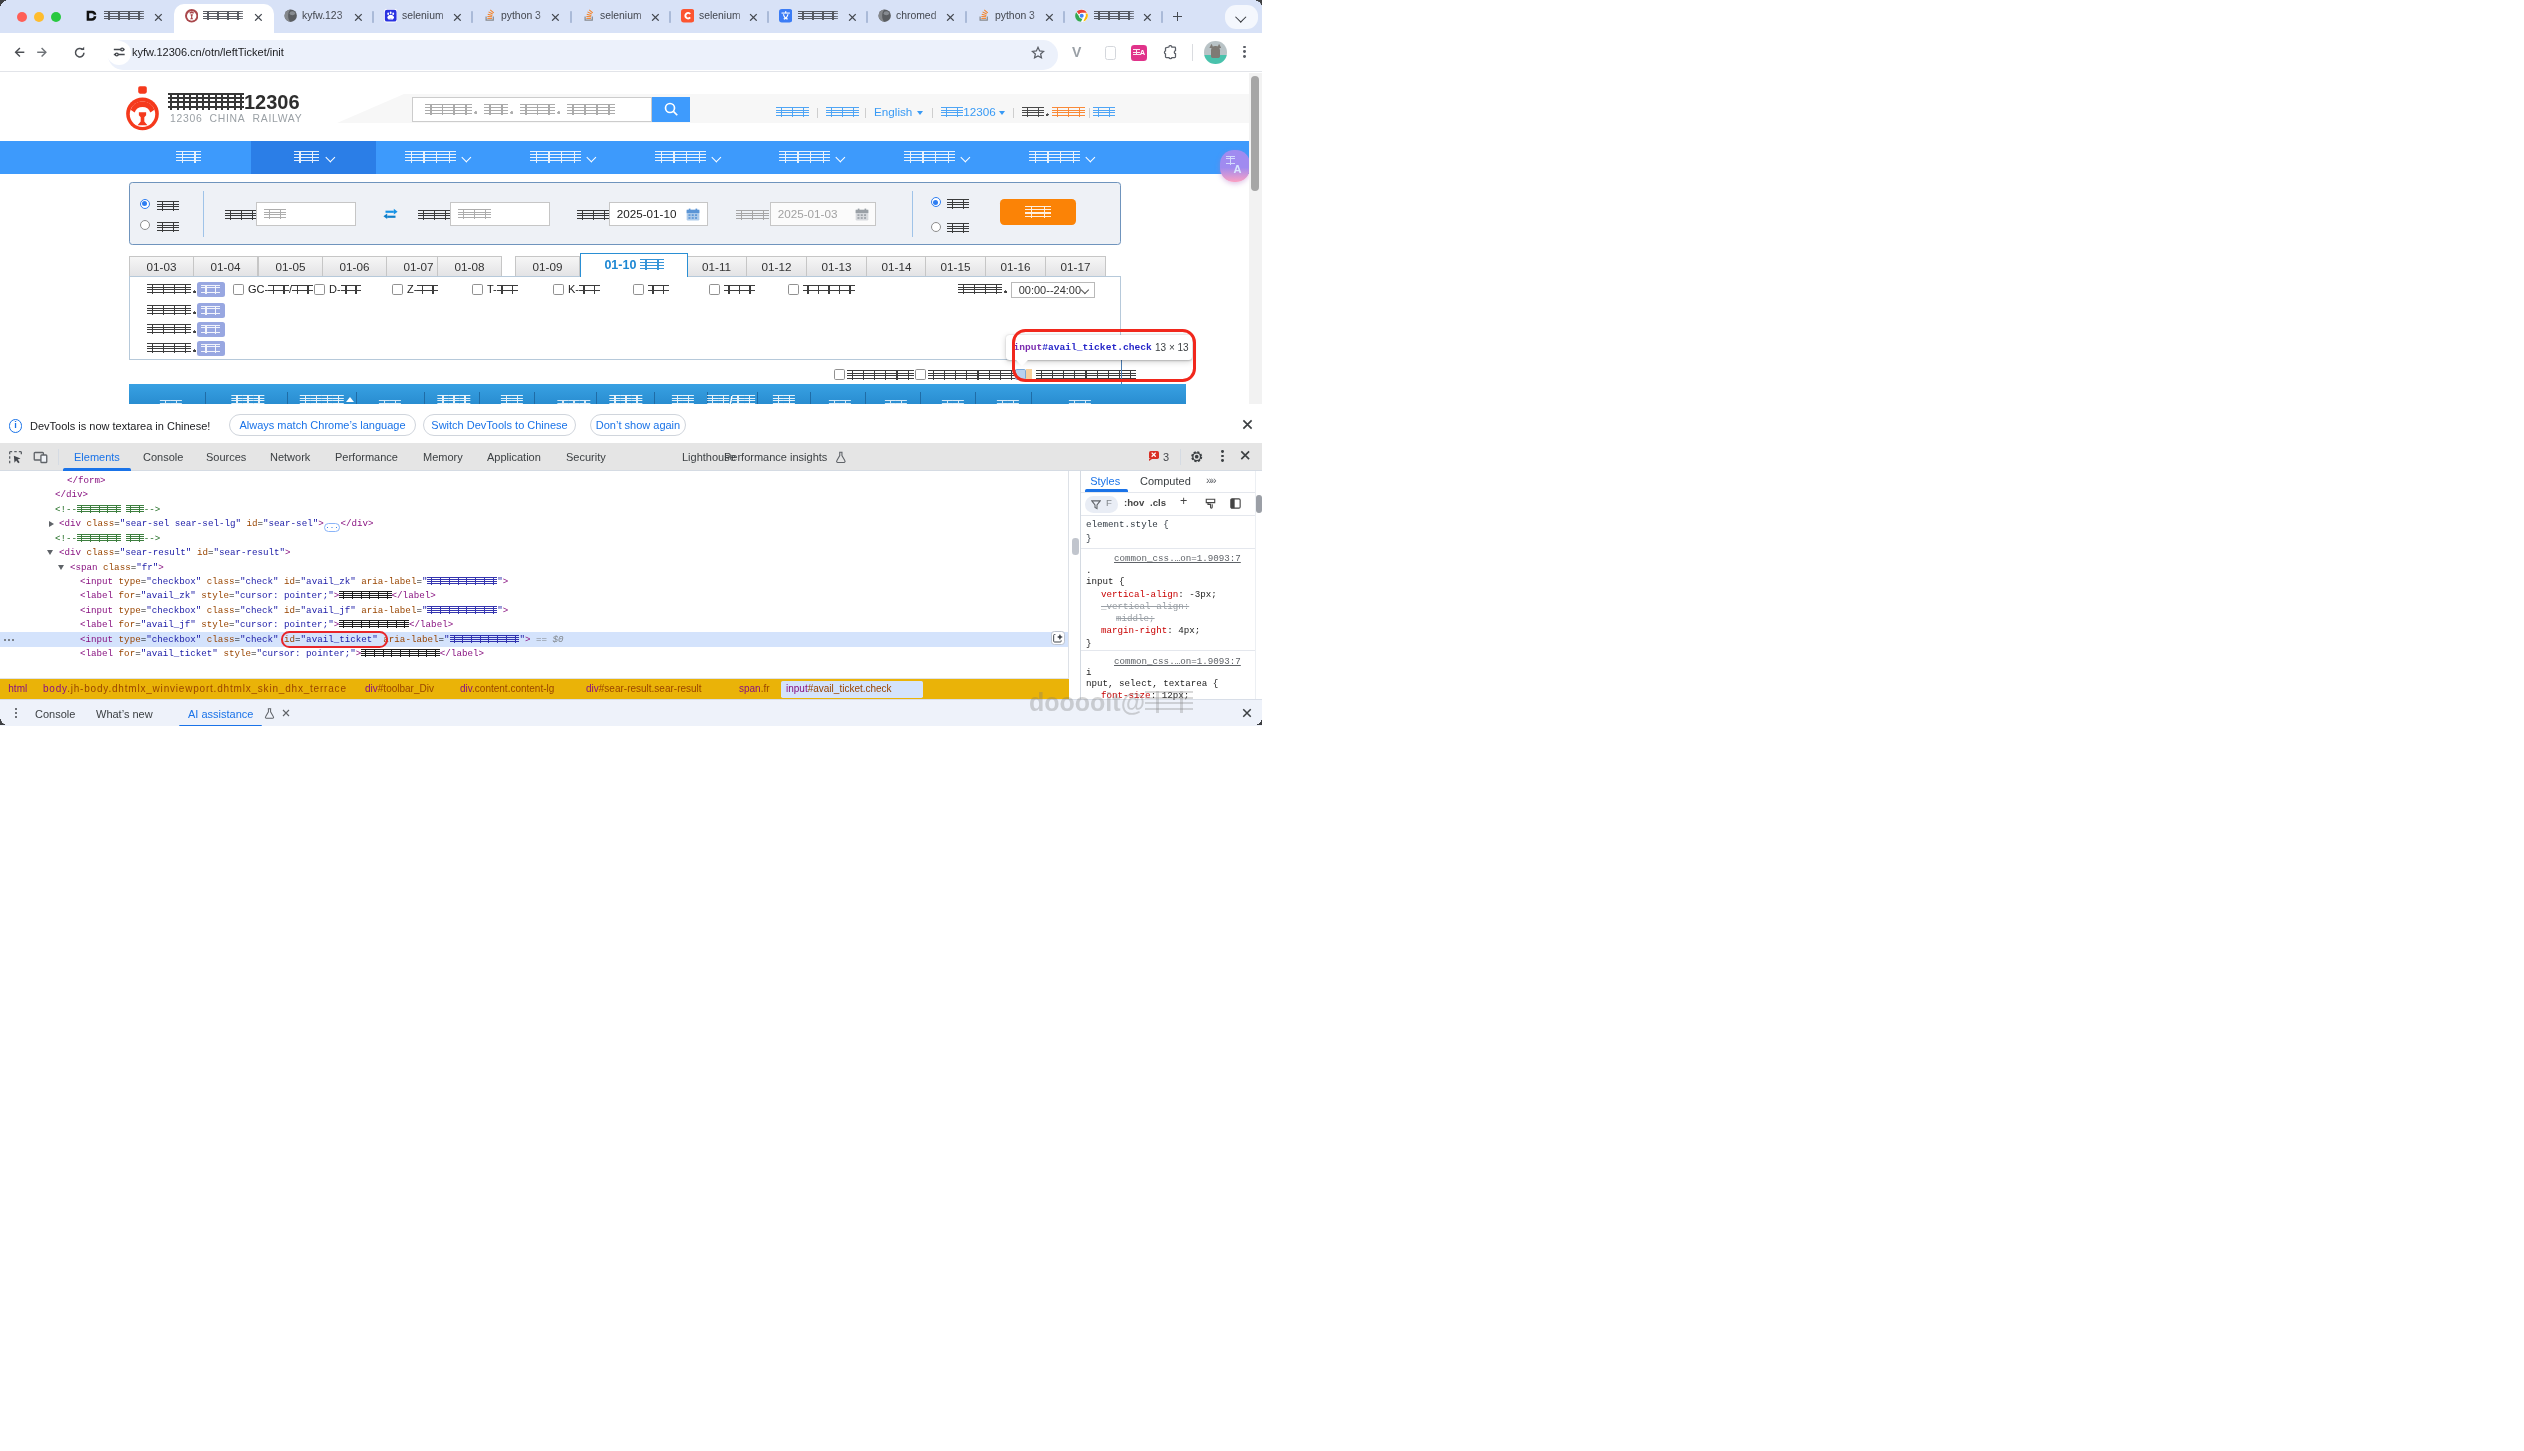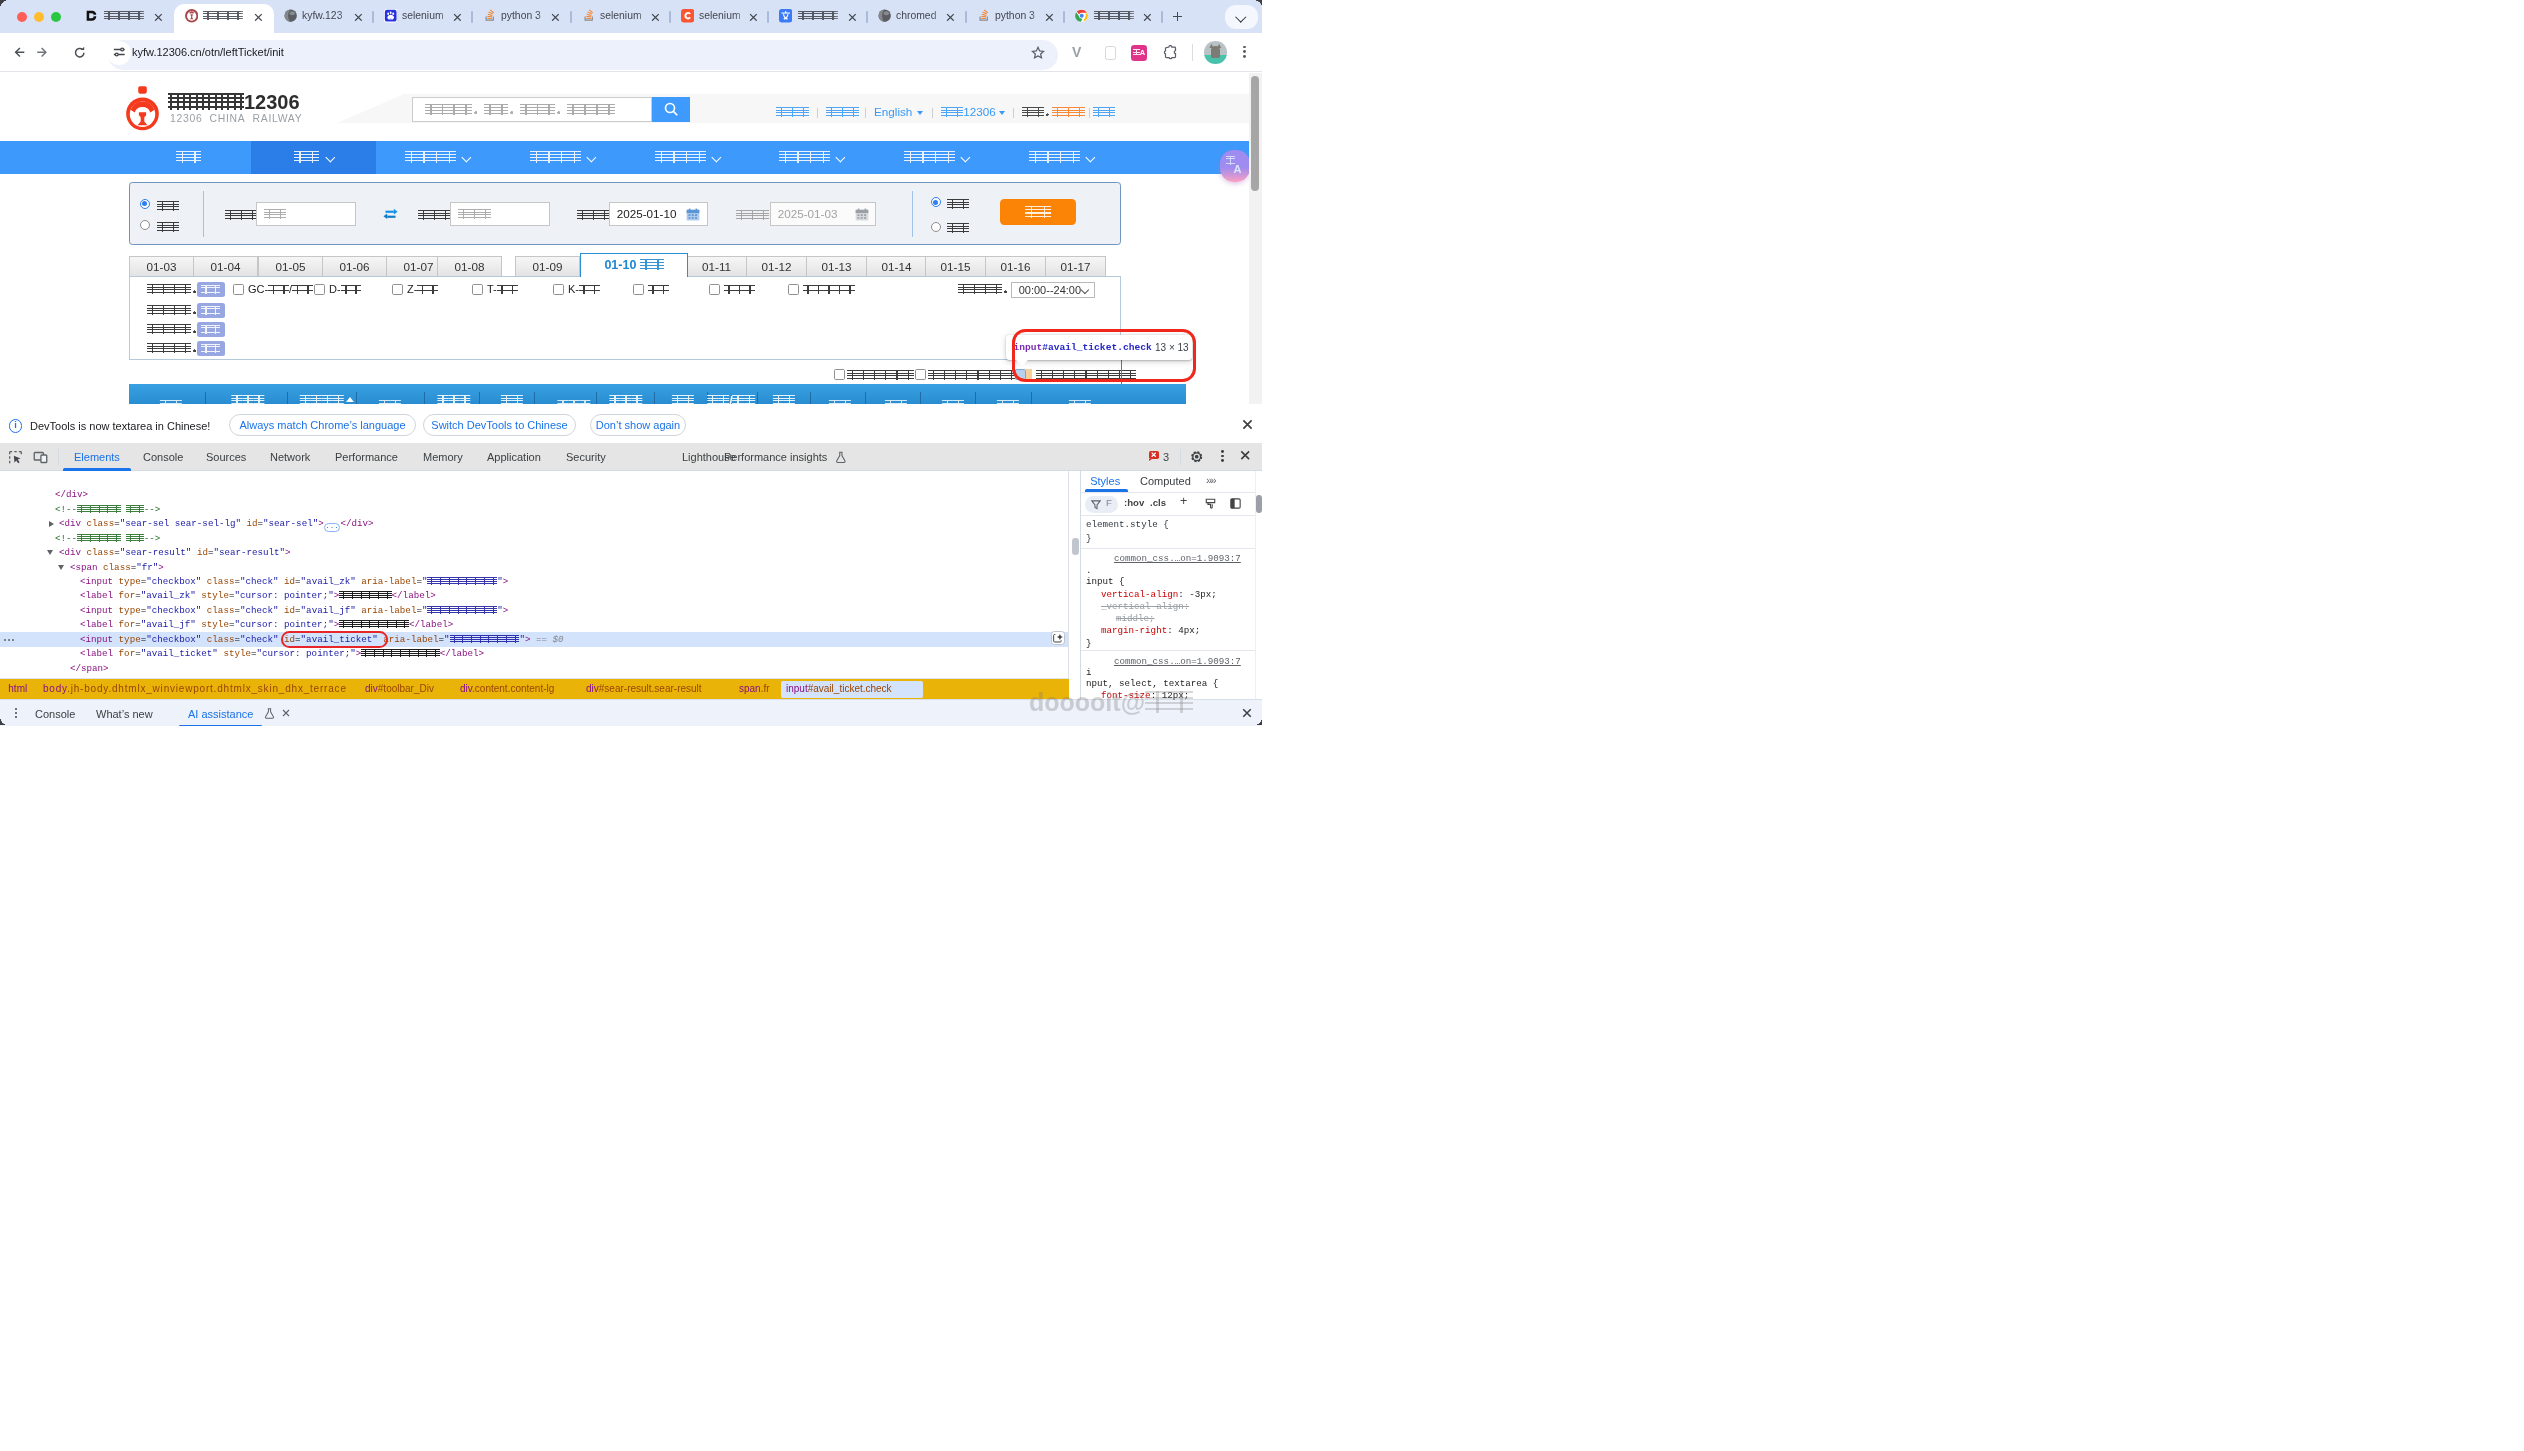--- a/index.html
+++ b/index.html
@@ -604,36 +604,36 @@
 <div class="abs" style="left:1221px;top:11.5px;width:2.8px;height:2.8px;border-radius:50%;background:#3c4043"></div>
 <div class="abs" style="left:1221px;top:16px;width:2.8px;height:2.8px;border-radius:50%;background:#3c4043"></div>
 <div class="abs" style="left:1240px;top:6.7px">
       <svg width="10.4" height="10.4" viewBox="0 0 12 12">
         <path d="M1.5 1.5l9 9M10.5 1.5l-9 9" stroke="#3c4043" stroke-width="1.9" fill="none"></path>
       </svg>
     </div>
 </div>
 <div class="abs" id="elems">
 <div class="abs" style="left:0;top:161px;width:1069px;height:15.4px;background:#d4e3fc"></div>
+<div class="cl" style="top:2.9px"><span style="position:absolute;left:67px"><span class="tg">&lt;/form&gt;</span></span></div>
 <div class="cl" style="top:17.4px"><span style="position:absolute;left:55px"><span class="tg">&lt;/div&gt;</span></span></div>
 <div class="cl" style="top:32px"><span style="position:absolute;left:55px"><span class="cm">&lt;!--<i class="h"></i><i class="h"></i><i class="h"></i><i class="h"></i><i class="h"></i> <i class="h"></i><i class="h"></i>--&gt;</span></span></div>
 <div class="arr r" style="left:49px;top:50px"></div>
 <div class="cl" style="top:46px"><span style="position:absolute;left:59px"><span class="tg">&lt;div</span> <span class="at">class</span>=<span class="vl">"sear-sel sear-sel-lg"</span> <span class="at">id</span>=<span class="vl">"sear-sel"</span><span class="tg">&gt;</span><span style="display:inline-block;width:16.7px;height:9.2px;border:0.8px solid #8ab4f8;border-radius:5.8px;color:#1a73e8;font-size:7.5px;line-height:5.8px;text-align:center;vertical-align:-1.7px">...</span><span class="tg">&lt;/div&gt;</span></span></div>
 <div class="cl" style="top:61px"><span style="position:absolute;left:55px"><span class="cm">&lt;!--<i class="h"></i><i class="h"></i><i class="h"></i><i class="h"></i><i class="h"></i> <i class="h"></i><i class="h"></i>--&gt;</span></span></div>
 <div class="arr d" style="left:47px;top:79px"></div>
 <div class="cl" style="top:75px"><span style="position:absolute;left:59px"><span class="tg">&lt;div</span> <span class="at">class</span>=<span class="vl">"sear-result"</span> <span class="at">id</span>=<span class="vl">"sear-result"</span><span class="tg">&gt;</span></span></div>
 <div class="arr d" style="left:58px;top:94px"></div>
 <div class="cl" style="top:90px"><span style="position:absolute;left:70px"><span class="tg">&lt;span</span> <span class="at">class</span>=<span class="vl">"fr"</span><span class="tg">&gt;</span></span></div>
 <div class="cl" style="top:104px"><span style="position:absolute;left:80px"><span class="tg">&lt;input</span> <span class="at">type</span>=<span class="vl">"checkbox"</span> <span class="at">class</span>=<span class="vl">"check"</span> <span class="at">id</span>=<span class="vl">"avail_zk"</span> <span class="at">aria-label</span>=<span class="vl">"<i class="h"></i><i class="h"></i><i class="h"></i><i class="h"></i><i class="h"></i><i class="h"></i><i class="h"></i><i class="h"></i>"</span><span class="tg">&gt;</span></span></div>
 <div class="cl" style="top:118px"><span style="position:absolute;left:80px"><span class="tg">&lt;label</span> <span class="at">for</span>=<span class="vl">"avail_zk"</span> <span class="at">style</span>=<span class="vl">"cursor: pointer;"</span><span class="tg">&gt;</span><i class="h"></i><i class="h"></i><i class="h"></i><i class="h"></i><i class="h"></i><i class="h"></i><span class="tg">&lt;/label&gt;</span></span></div>
 <div class="cl" style="top:133px"><span style="position:absolute;left:80px"><span class="tg">&lt;input</span> <span class="at">type</span>=<span class="vl">"checkbox"</span> <span class="at">class</span>=<span class="vl">"check"</span> <span class="at">id</span>=<span class="vl">"avail_jf"</span> <span class="at">aria-label</span>=<span class="vl">"<i class="h"></i><i class="h"></i><i class="h"></i><i class="h"></i><i class="h"></i><i class="h"></i><i class="h"></i><i class="h"></i>"</span><span class="tg">&gt;</span></span></div>
 <div class="cl" style="top:147px"><span style="position:absolute;left:80px"><span class="tg">&lt;label</span> <span class="at">for</span>=<span class="vl">"avail_jf"</span> <span class="at">style</span>=<span class="vl">"cursor: pointer;"</span><span class="tg">&gt;</span><i class="h"></i><i class="h"></i><i class="h"></i><i class="h"></i><i class="h"></i><i class="h"></i><i class="h"></i><i class="h"></i><span class="tg">&lt;/label&gt;</span></span></div>
 <div class="cl" style="top:162px"><span style="position:absolute;left:80px"><span class="tg">&lt;input</span> <span class="at">type</span>=<span class="vl">"checkbox"</span> <span class="at">class</span>=<span class="vl">"check"</span> <span class="at">id</span>=<span class="vl">"avail_ticket"</span> <span class="at">aria-label</span>=<span class="vl">"<i class="h"></i><i class="h"></i><i class="h"></i><i class="h"></i><i class="h"></i><i class="h"></i><i class="h"></i><i class="h"></i>"</span><span class="tg">&gt;</span> <span style="color:#80868b">== <i>$0</i></span></span></div>
 <div class="cl" style="top:176px"><span style="position:absolute;left:80px"><span class="tg">&lt;label</span> <span class="at">for</span>=<span class="vl">"avail_ticket"</span> <span class="at">style</span>=<span class="vl">"cursor: pointer;"</span><span class="tg">&gt;</span><i class="h"></i><i class="h"></i><i class="h"></i><i class="h"></i><i class="h"></i><i class="h"></i><i class="h"></i><i class="h"></i><i class="h"></i><span class="tg">&lt;/label&gt;</span></span></div>
-<div class="cl" style="top:191px"><span style="position:absolute;left:70px"><span class="tg">&lt;/span&gt;</span></span></div>
 <div class="abs" style="left:4.2px;top:168px;width:2.2px;height:2.2px;border-radius:50%;background:#5f6368"></div>
 <div class="abs" style="left:8px;top:168px;width:2.2px;height:2.2px;border-radius:50%;background:#5f6368"></div>
 <div class="abs" style="left:11.7px;top:168px;width:2.2px;height:2.2px;border-radius:50%;background:#5f6368"></div>
 <div class="abs" style="left:281px;top:160px;width:107px;height:16.7px;border:2.1px solid #e8262a;border-radius:8.3px"></div>
 <div class="abs" style="left:1051px;top:160px;width:14px;height:14px;border:0.8px solid #bdc4cf;border-radius:3.3px;background:#fff">
       <svg width="12.5" height="12.5" viewBox="0 0 15 15" style="position:absolute;left:0;top:0">
         <path d="M4 3h-1a1 1 0 0 0-1 1v7a1 1 0 0 0 1 1h7a1 1 0 0 0 1-1v-1" fill="none" stroke="#41464d" stroke-width="1.2"></path>
         <path d="M9.5 2.5l1.2 2.3L13 6l-2.3 1.2L9.5 9.5 8.3 7.2 6 6l2.3-1.2z" fill="#41464d"></path>
       </svg>
     </div>

